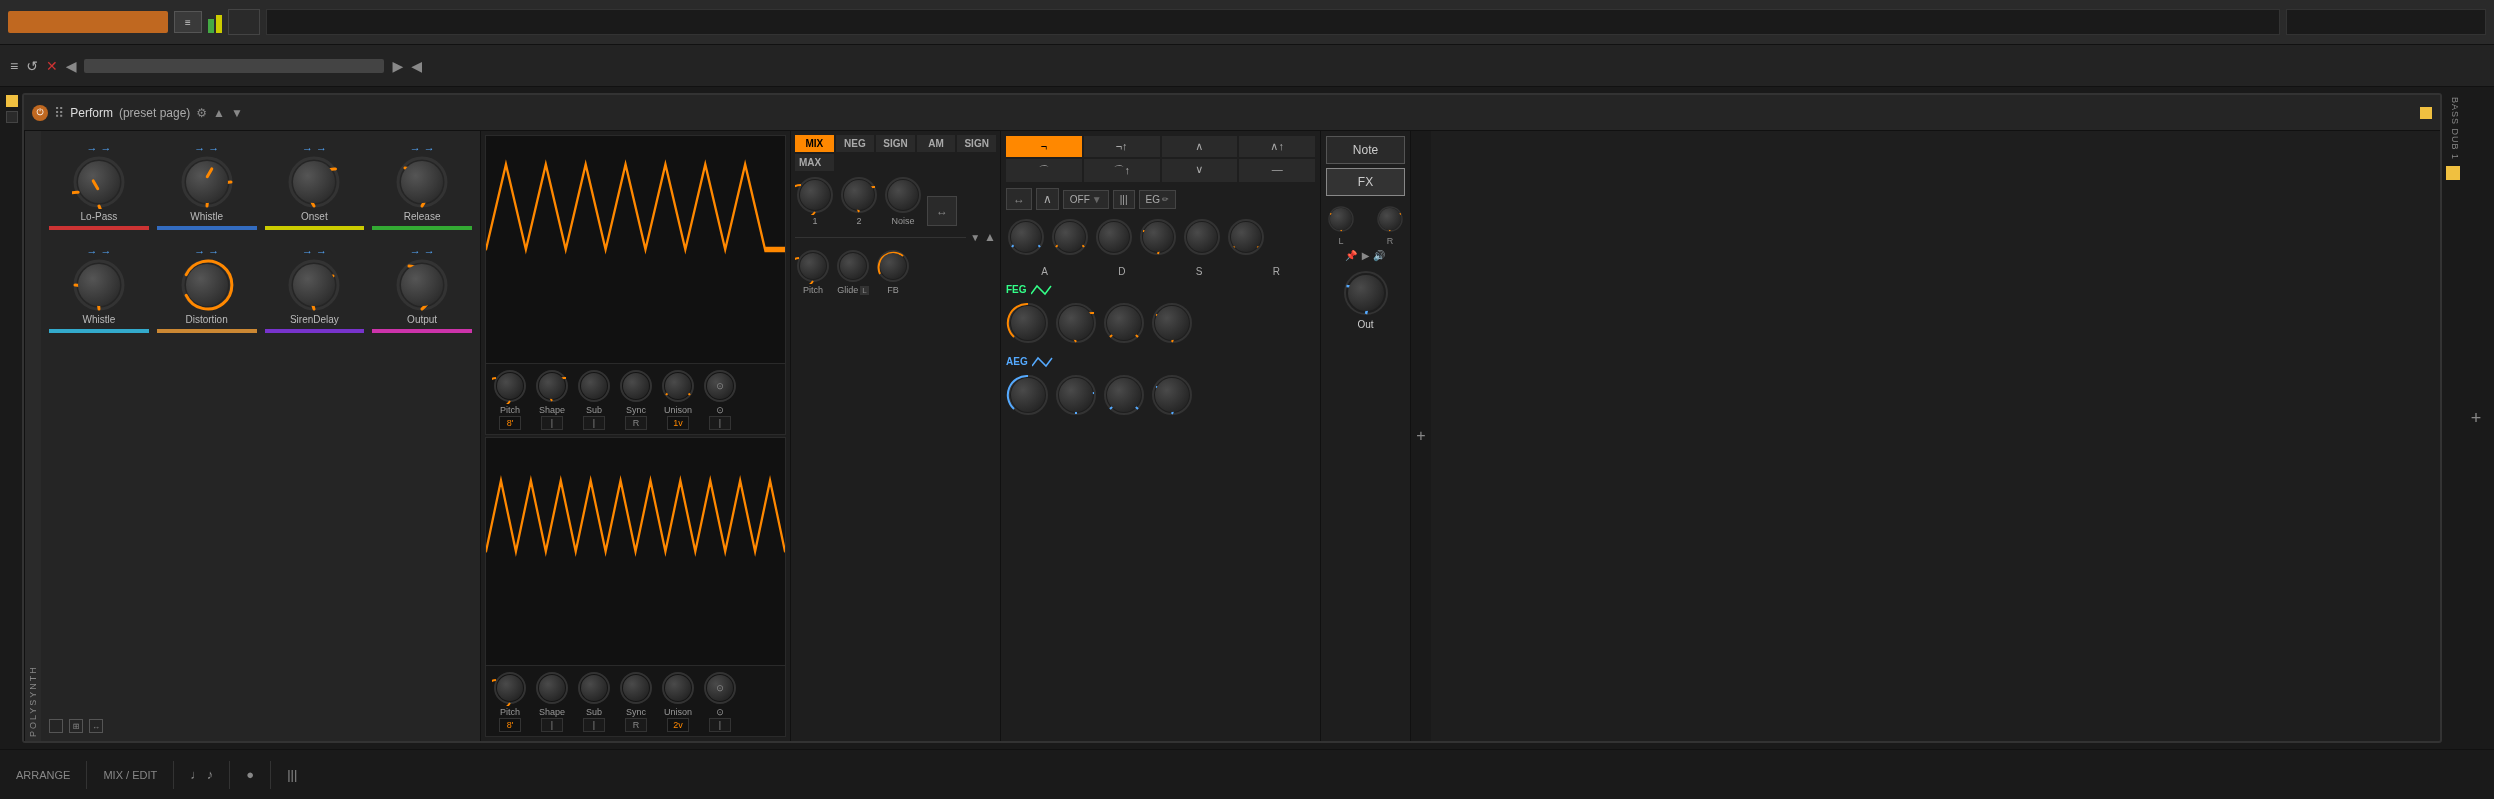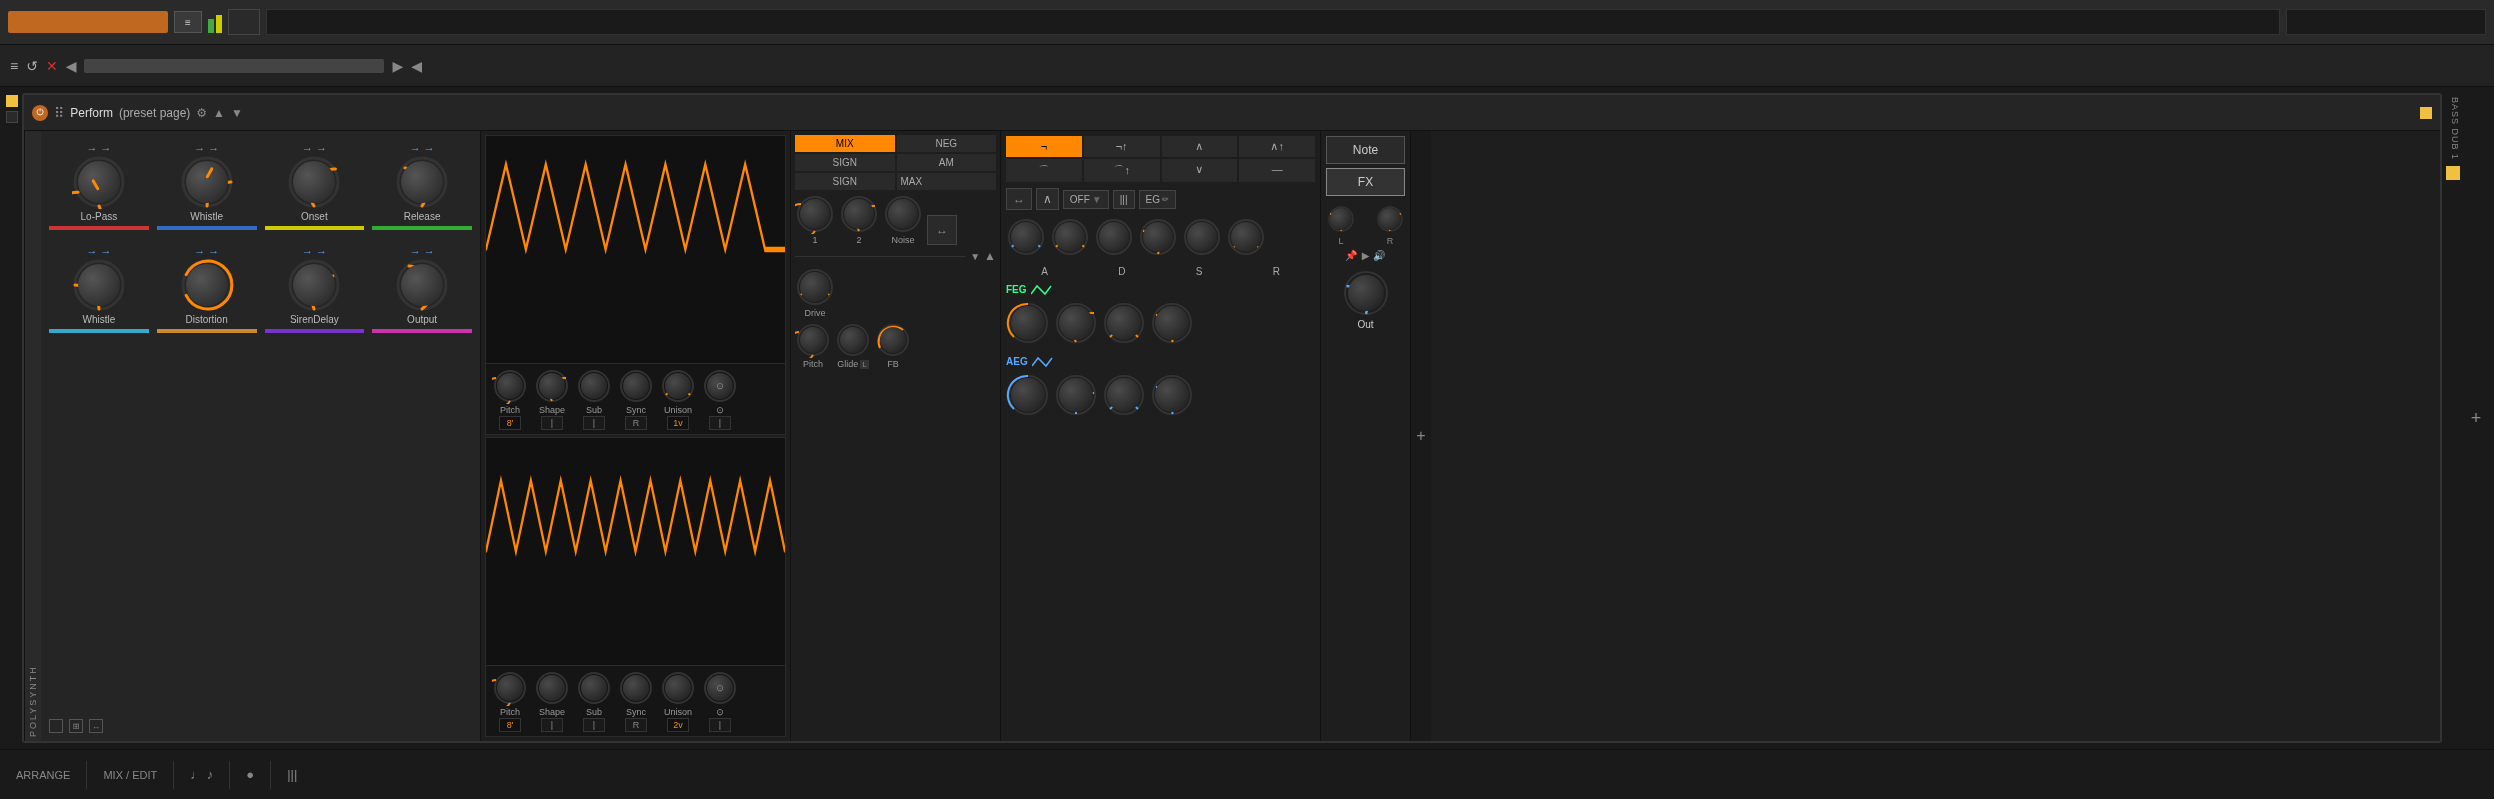--- a/index.html
+++ b/index.html
@@ -434,21 +434,21 @@
               </div>
               <span style="font-size:9px;color:#999;">⊙</span>
               <div style="font-size:9px;color:#888;background:#1a1a1a;border:1px solid #333;padding:1px 3px;min-width:22px;text-align:center;">|</div>
             </div>
           </div>
         </div>
       </div>
 
       <div style="width:210px;background:#1e1e1e;border-right:1px solid #111;display:flex;flex-direction:column;padding:4px;">
 
-        <div style="display:grid;grid-template-columns:1fr 1fr;gap:2px;margin-bottom:4px;">
+        <div style="display:grid;grid-template-columns:1fr 1fr 1fr 1fr 1fr;gap:2px;margin-bottom:4px;font-weight:bold;">
           <div style="background:#f80;color:#000;font-size:10px;padding:3px 4px;text-align:center;cursor:pointer;">MIX</div>
           <div style="background:#2a2a2a;color:#aaa;font-size:10px;padding:3px 4px;text-align:center;cursor:pointer;">NEG</div>
           <div style="background:#2a2a2a;color:#aaa;font-size:10px;padding:3px 4px;text-align:center;cursor:pointer;">SIGN</div>
           <div style="background:#2a2a2a;color:#aaa;font-size:10px;padding:3px 4px;text-align:center;cursor:pointer;">AM</div>
           <div style="background:#2a2a2a;color:#aaa;font-size:10px;padding:3px 4px;text-align:center;cursor:pointer;">SIGN</div>
           <div style="background:#2a2a2a;color:#aaa;font-size:10px;padding:3px 4px;text-align:left;cursor:pointer;">MAX</div>
         </div>
 
         <div style="display:flex;gap:4px;align-items:flex-end;margin-bottom:4px;">
           <div style="display:flex;flex-direction:column;align-items:center;gap:1px;">
@@ -484,32 +484,20 @@
             <div style="width:30px;height:30px;border:1px solid #444;background:#2a2a2a;display:flex;align-items:center;justify-content:center;font-size:12px;color:#888;cursor:pointer;">↔</div>
           </div>
         </div>
 
         <div style="display:flex;align-items:center;gap:4px;margin-bottom:4px;">
           <div style="flex:1;height:1px;background:#333;"></div>
           <span style="color:#888;font-size:10px;cursor:pointer;">▼</span>
           <span style="color:#888;font-size:12px;">▲</span>
         </div>
 
-        <div style="display:flex;gap:4px;align-items:flex-end;margin-bottom:4px;">
-          <div style="display:flex;flex-direction:column;align-items:center;gap:1px;">
-            <div style="position:relative;width:40px;height:40px;">
-              <svg width="40" height="40">
-                  <circle cx="20" cy="20" r="17" fill="none" stroke="#333" stroke-width="2"></circle>
-                  <path d="M 6 28 A 17 17 0 0 1 34 28" fill="none" stroke="#f80" stroke-width="2"></path>
-                </svg>
-              <div style="position:absolute;top:5px;left:5px;width:30px;height:30px;border-radius:50%;background:radial-gradient(circle at 35% 35%,#4a4a4a,#1a1a1a);"></div>
-            </div>
-            <span style="font-size:9px;color:#999;">Drive</span>
-          </div>
-        </div>
 
         <div style="display:flex;gap:4px;align-items:flex-end;">
           <div style="display:flex;flex-direction:column;align-items:center;gap:1px;">
             <div style="position:relative;width:36px;height:36px;">
               <svg width="36" height="36">
                   <circle cx="18" cy="18" r="15" fill="none" stroke="#333" stroke-width="2"></circle>
                   <path d="M 18 33 A 15 15 0 1 1 4 10" fill="none" stroke="#f80" stroke-width="2"></path>
                 </svg>
               <div style="position:absolute;top:5px;left:5px;width:26px;height:26px;border-radius:50%;background:radial-gradient(circle at 35% 35%,#4a4a4a,#1a1a1a);"></div>
             </div>

